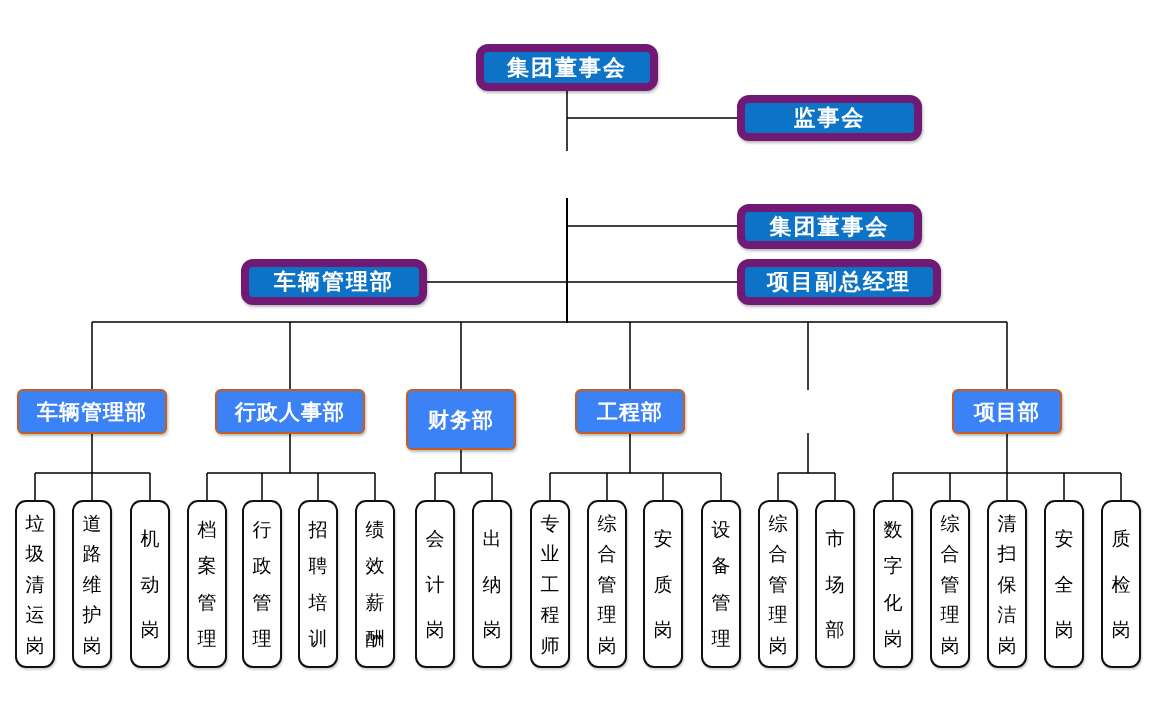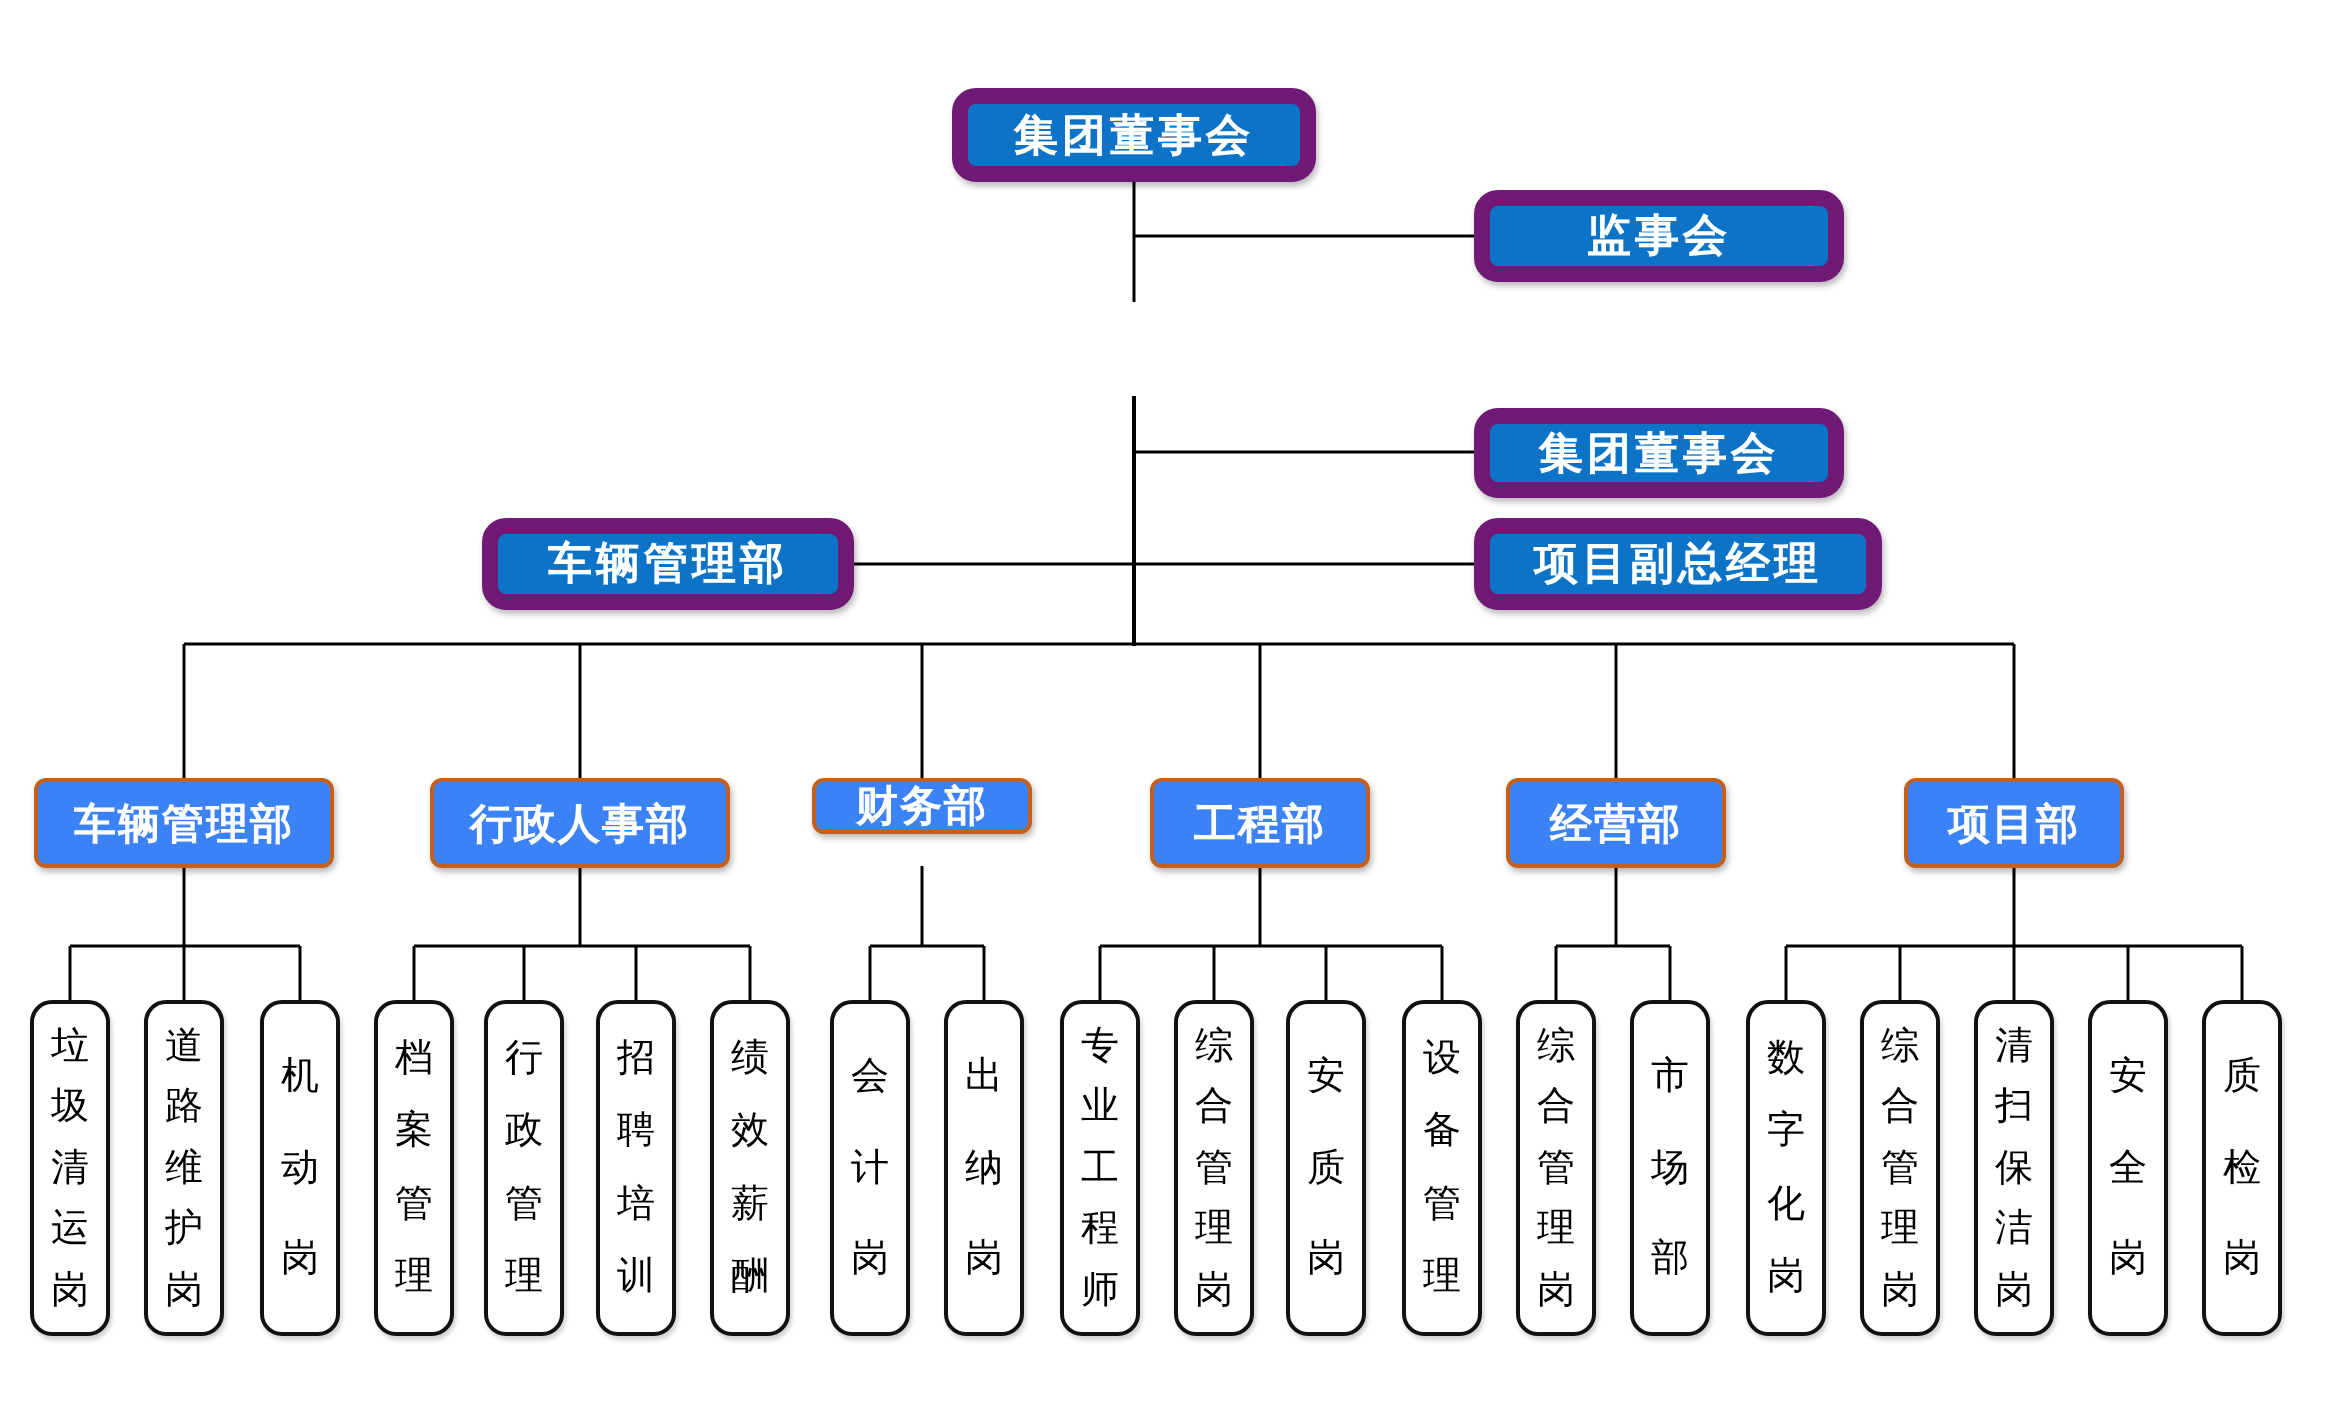--- a/index.html
+++ b/index.html
@@ -105,23 +105,22 @@
   </svg>
 
   <div class="node blue" style="left:476px;top:44px;width:182px;height:47px">集团董事会</div>
   <div class="node blue" style="left:737px;top:95px;width:185px;height:46px">监事会</div>
   <div class="node blue" style="left:737px;top:204px;width:185px;height:45px">集团董事会</div>
   <div class="node blue" style="left:241px;top:259px;width:186px;height:46px">车辆管理部</div>
   <div class="node blue" style="left:737px;top:259px;width:204px;height:46px">项目副总经理</div>
 
   <div class="node orange" style="left:17px;top:389px;width:150px;height:45px">车辆管理部</div>
   <div class="node orange" style="left:215px;top:389px;width:150px;height:45px">行政人事部</div>
-  <div class="node orange" style="left:406px;top:389px;width:110px;height:28px">财务部</div>
+  <div class="node orange" style="left:406px;top:389px;width:110px;height:61px">财务部</div>
   <div class="node orange" style="left:575px;top:389px;width:110px;height:45px">工程部</div>
-  <div class="node orange" style="left:753px;top:389px;width:110px;height:45px">经营部</div>
   <div class="node orange" style="left:952px;top:389px;width:110px;height:45px">项目部</div>
 
   <div class="pos" style="left:15px">
       <span>垃</span>
       <span>圾</span>
       <span>清</span>
       <span>运</span>
       <span>岗</span>
     </div>
   <div class="pos" style="left:72px">

